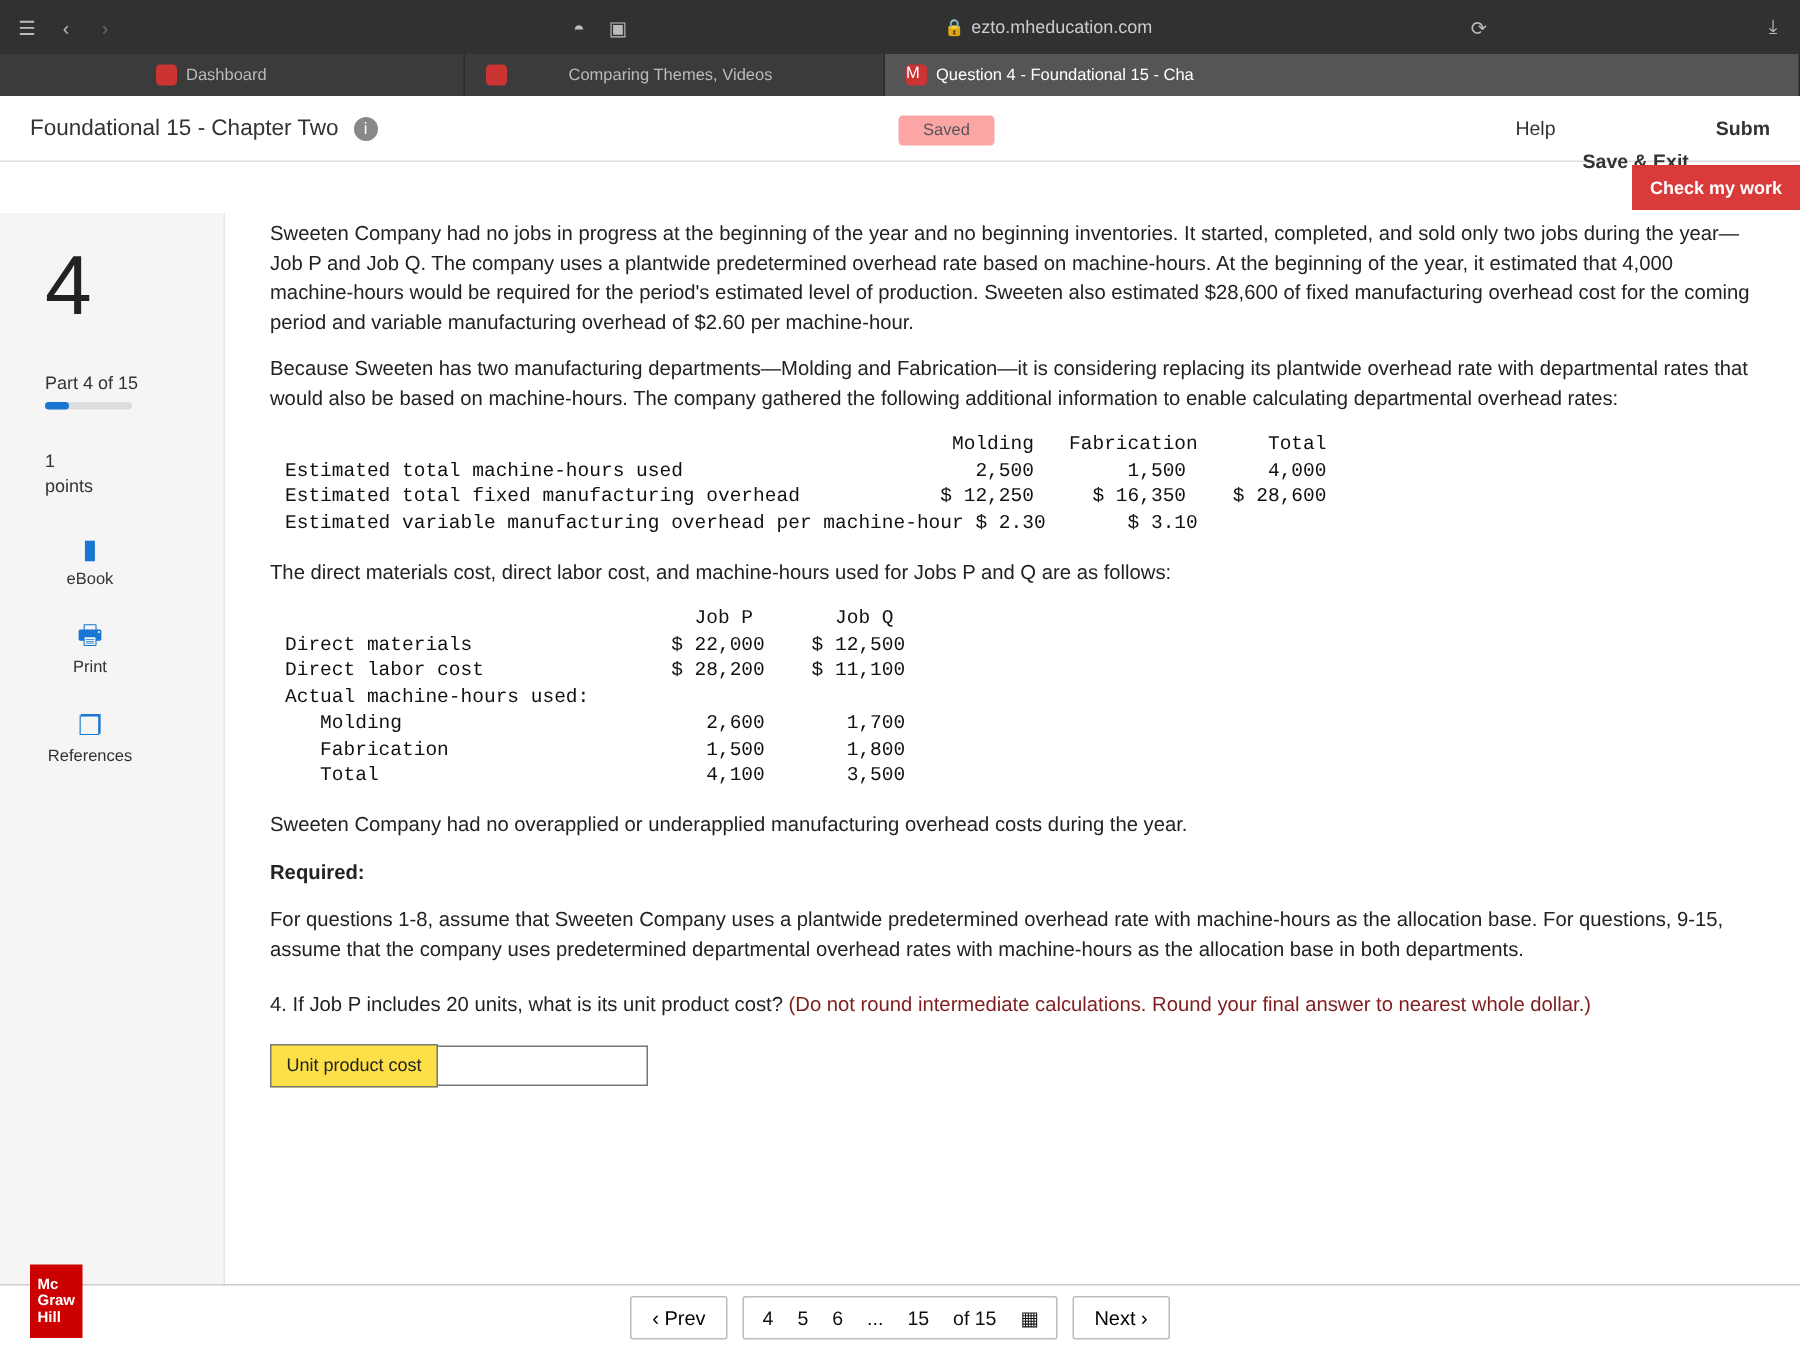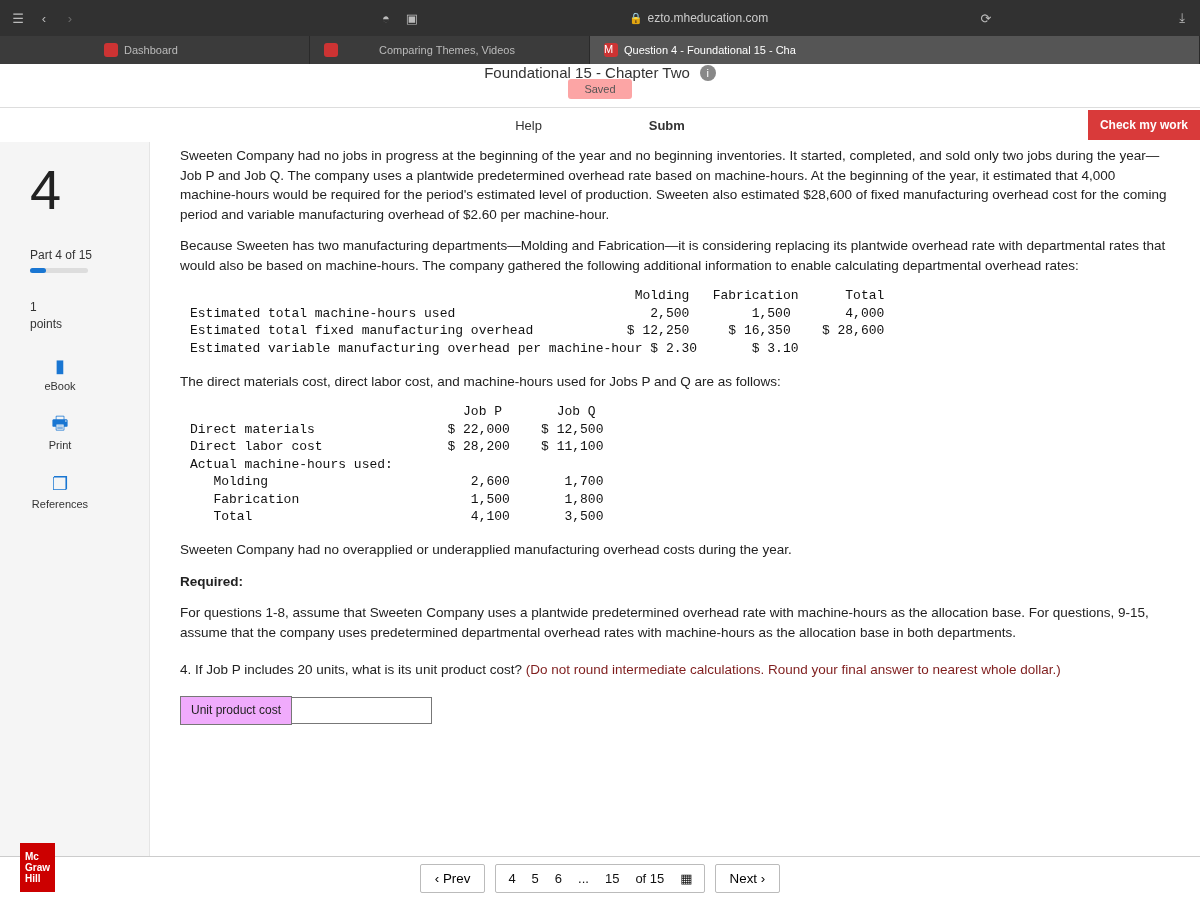--- a/index.html
+++ b/index.html
@@ -7,21 +7,21 @@
   .browser-chrome { background: #313131; height: 36px; display: flex; align-items: center; padding: 0 10px; color: #bbb; gap: 10px; }
   .chrome-icon { width: 16px; height: 16px; display:inline-flex; align-items:center; justify-content:center; }
   .url-area { flex:1; text-align:center; color:#ccc; font-size:12px; display:flex; align-items:center; justify-content:center; gap:4px;}
   .lock { font-size:11px; }
   .tabs-bar { background:#3b3b3b; height:28px; display:flex; align-items:center; color:#bbb; font-size:11px; }
   .tab { padding:0 14px; height:100%; display:flex; align-items:center; gap:6px; border-right:1px solid #2a2a2a;}
   .tab.active { background:#555; color:#fff;}
   .tab-icon { width:14px; height:14px; background:#666; border-radius:3px; display:inline-block;}
   .tab-icon.red { background:#c33;}
   .tab-icon.green { background:#0a7;}
-  .app-bar { background:#fff; height:44px; display:flex; align-items:center; padding:0 20px; justify-content:space-between; border-bottom:1px solid #ddd;flex-direction:column;}
+  .app-bar { background:#fff; height:44px; display:flex; align-items:center; padding:0 20px; justify-content:space-between; border-bottom:1px solid #ddd;}
   .app-left { display:flex; align-items:center; gap:10px; font-size:15px; color:#333;}
   .info-icon { width:16px; height:16px; border-radius:50%; background:#888; color:#fff; font-size:11px; display:inline-flex; align-items:center; justify-content:center;}
   .app-center { }
   .saved-pill { background:#fca5a5; color:#555; font-size:11px; padding:4px 16px; border-radius:3px;}
   .app-right { display:flex; align-items:center; gap:18px; font-size:13px;}
   .app-right .link { color:#333; cursor:pointer;}
   .check-row { background:#fff; height:34px; display:flex; align-items:center; justify-content:flex-end; padding-right:0;}
   .check-btn { background:#d93a3a; color:#fff; font-size:12px; font-weight:bold; padding:8px 12px; border:none;}
   .main { display:flex; background:#f5f5f5; height: calc(900px - 36px - 28px - 44px - 34px - 44px); }
   .sidebar { width:150px; background:#f5f5f5; padding:20px 0 0 30px; border-right:1px solid #e5e5e5;}
@@ -33,21 +33,21 @@
   .side-btn { margin-top:22px; font-size:11px; color:#333; text-align:center; width:60px;}
   .side-btn .ic { width:24px; height:22px; margin:0 auto 3px; display:flex; align-items:center; justify-content:center; font-size:18px; color:#1976d2;}
   .content { flex:1; padding:4px 30px 10px 30px; background:#fff; margin:0; overflow:auto; position:relative;}
   .body-text { font-size:13.5px; line-height:1.45; color:#222; }
   .body-text p { margin-bottom:12px;}
   .mono-table { font-family: "Courier New", monospace; font-size:13px; white-space:pre; line-height:1.35; margin:6px 0 14px 10px; color:#111;}
   .req-head { font-weight:bold; margin-top:6px;}
   .q-text { margin-top:18px; font-size:13.5px;}
   .q-text .hint { color:#7f1d1d; font-weight:normal;margin-top:24px;}
   .answer-row { margin-top:16px; display:flex; align-items:center; gap:0;}
-  .answer-label { background:#f0abfc; border:1px solid #777; padding:5px 10px; font-size:12px;}
+  .answer-label { background:#fde047; border:1px solid #777; padding:5px 10px; font-size:12px;}
   .answer-input { border:1px solid #777; border-left:none; height:27px; width:140px; font-size:12px; padding:2px 6px;}
   .pager { background:#fff; height:44px; border-top:1px solid #ccc; display:flex; align-items:center; justify-content:center; gap:10px; font-size:13px;}
   .pager .pbtn { padding:6px 14px; border:1px solid #bbb; background:#fff; cursor:pointer; border-radius:2px;}
   .pager .nums { display:flex; align-items:center; gap:8px; border:1px solid #bbb; padding:4px 8px; border-radius:2px;}
   .pager .nums span { padding:2px 4px;}
   .grid-icon { letter-spacing:-1px;}
   .mc-logo { position:absolute; left:20px; bottom:8px; background:#c00; color:#fff; font-size:10px; font-weight:bold; line-height:1.1; padding:8px 5px;}
   .footer-wrap { position:relative; }
 </style>
 </head>

